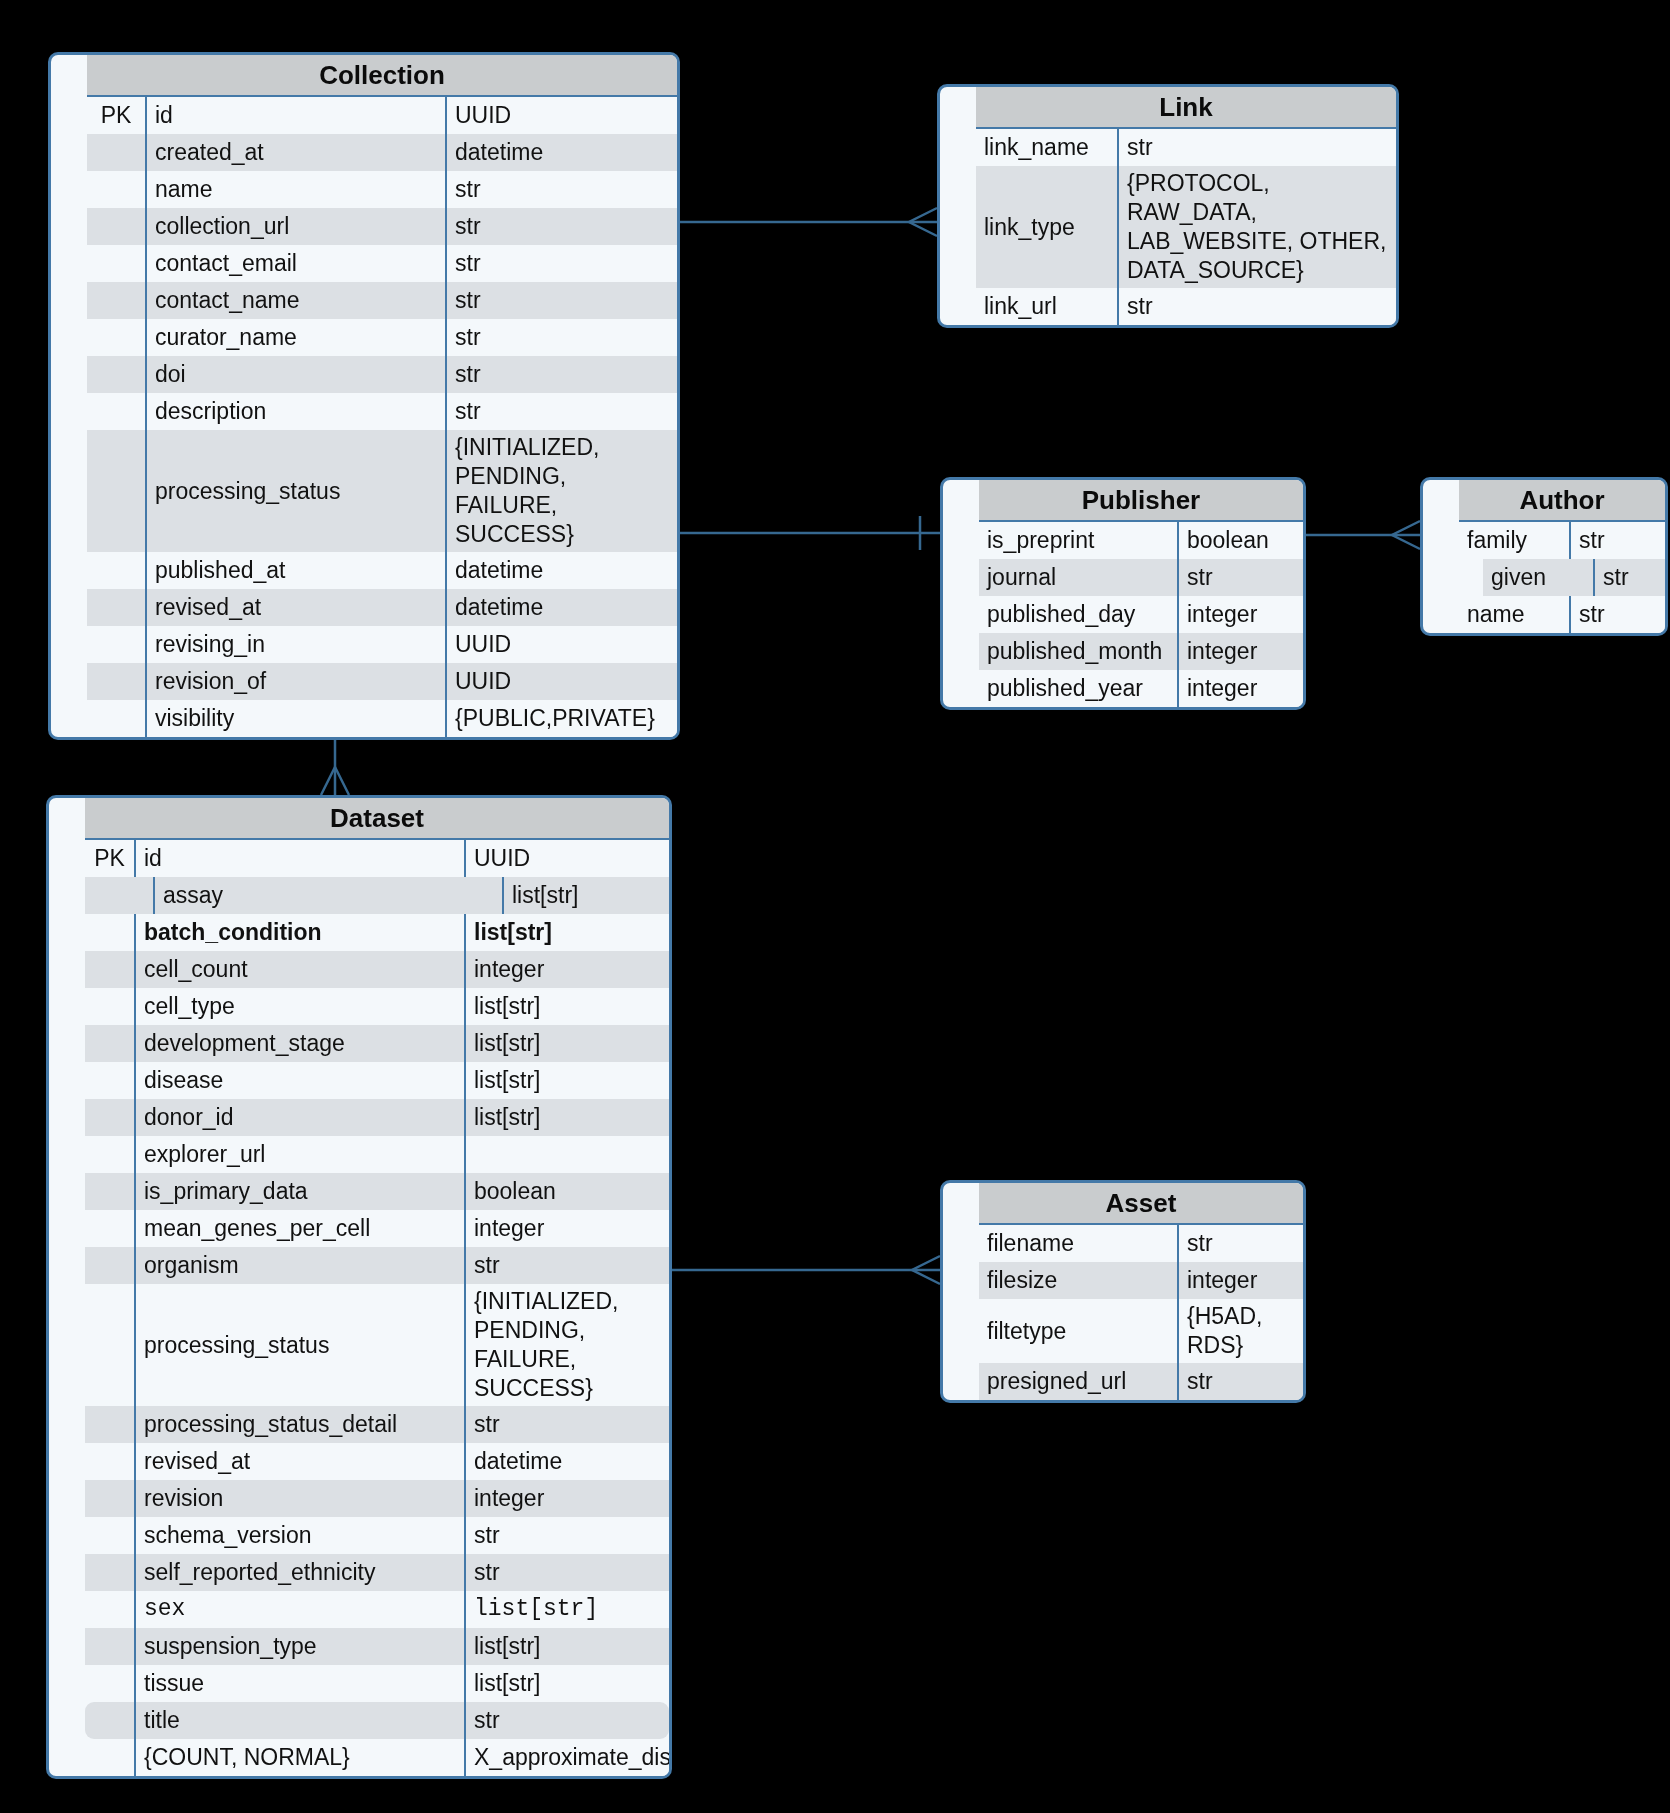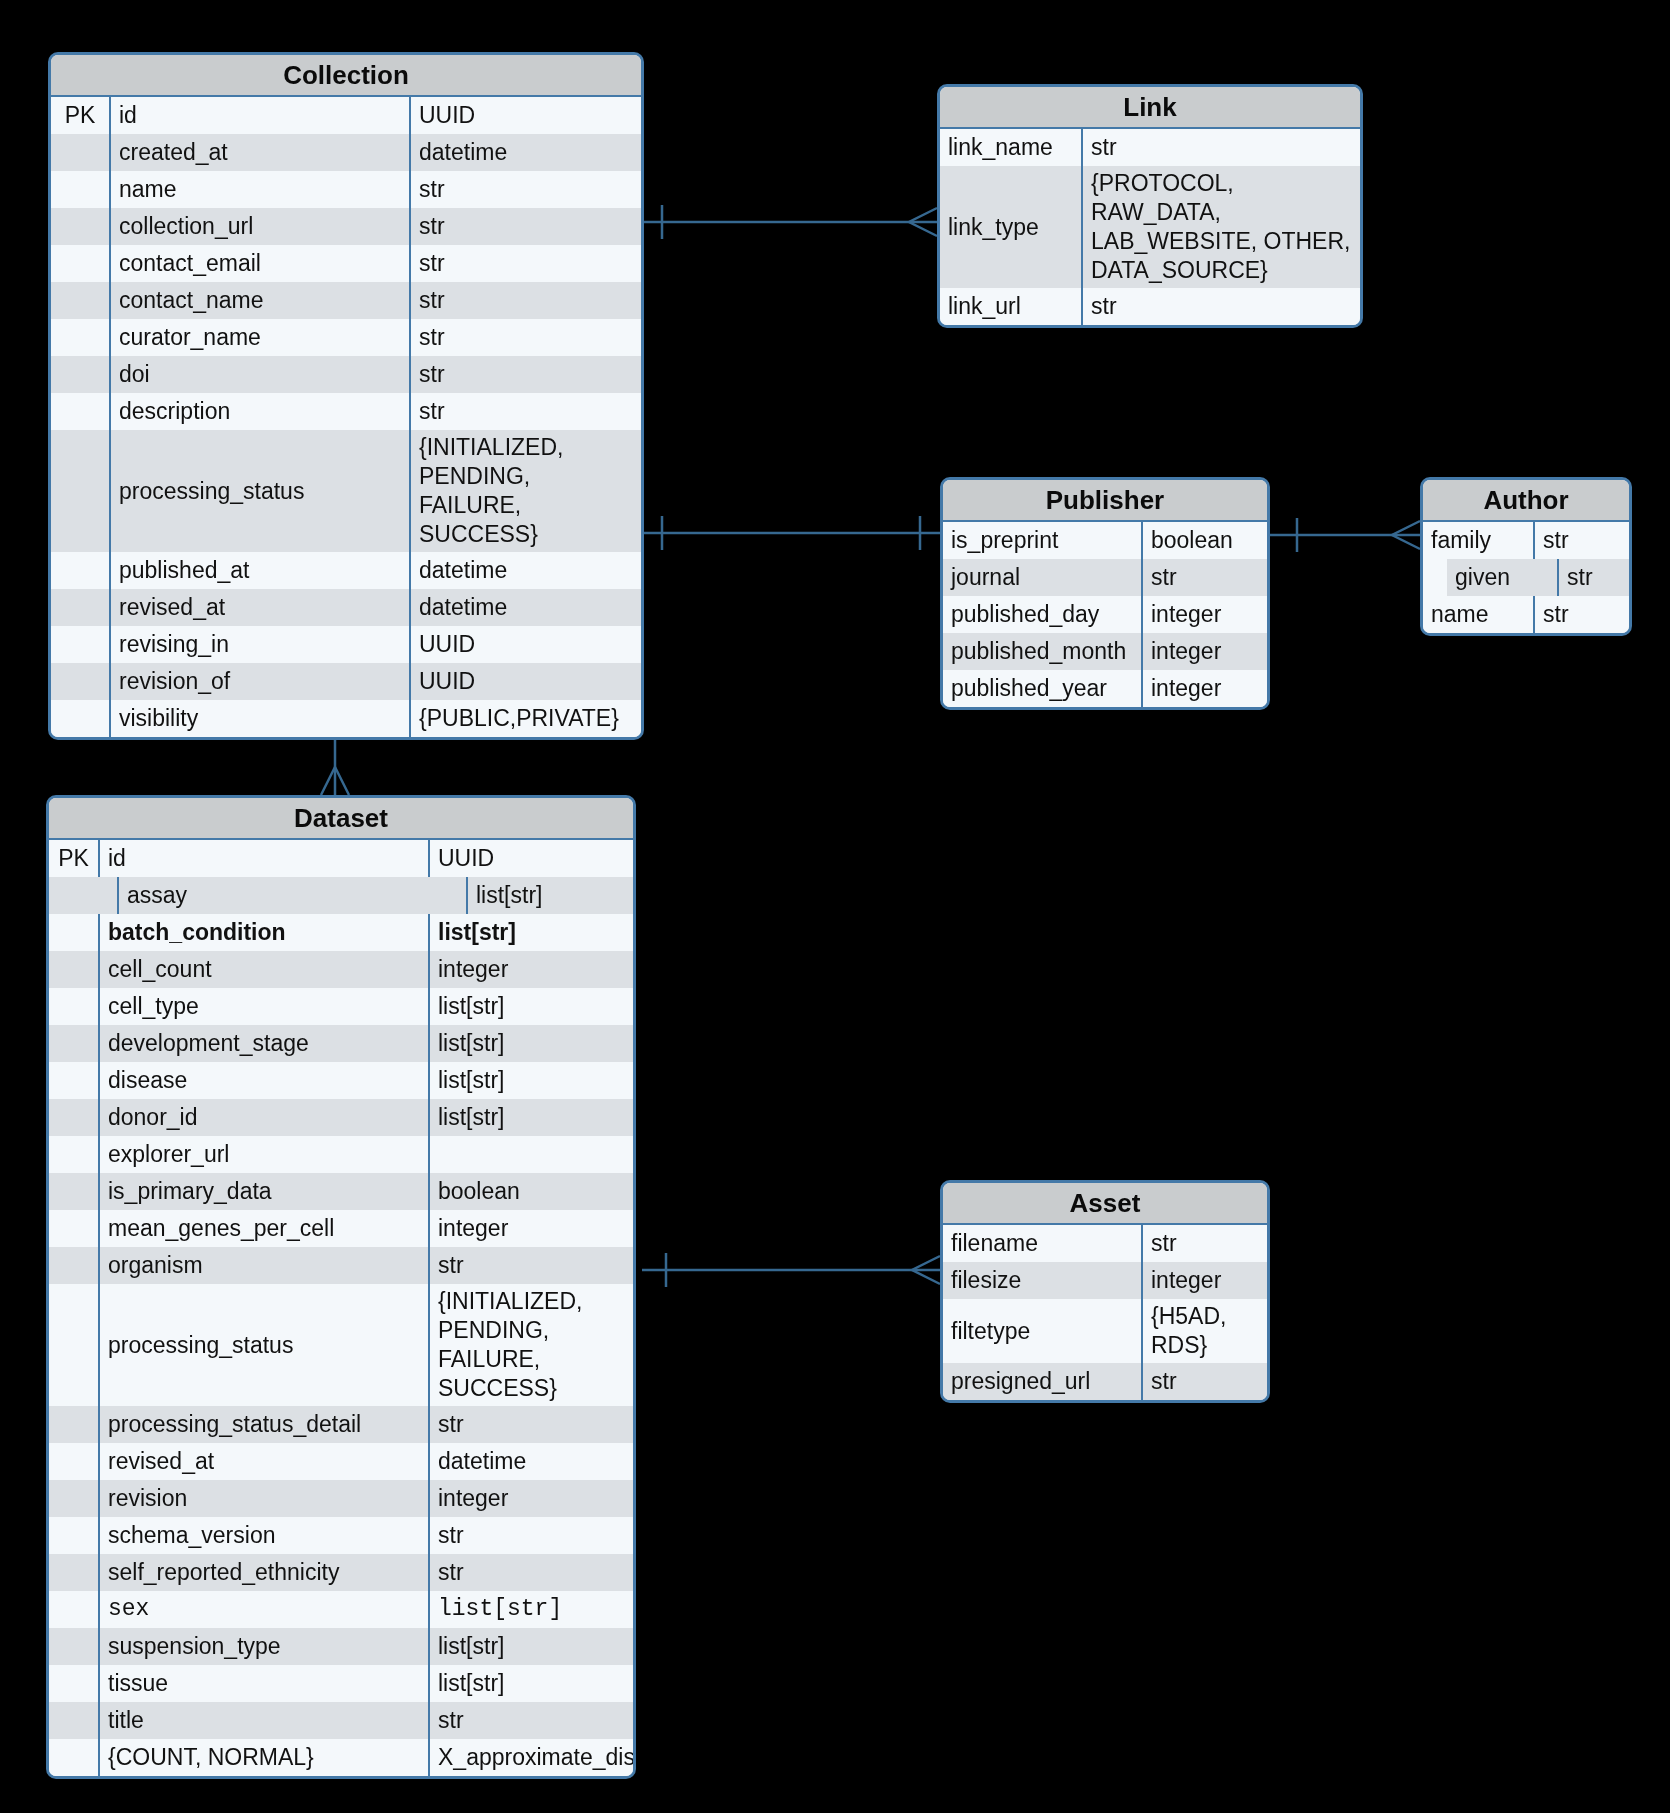--- a/index.html
+++ b/index.html
@@ -13,20 +13,21 @@
     overflow:hidden;
   }
   .rel-svg{position:absolute;left:0;top:0;width:1670px;height:1813px;}
   .entity{
     position:absolute;
     border:3px solid #4479A8;
     border-radius:10px;
     overflow:hidden;
     background:#F4F8FB;
     box-sizing:content-box;
+    padding-left:36px;
   }
   .entity-title{
     height:40px;
     background:#C9CCCE;
     border-bottom:2px solid #4479A8;
     display:flex;
     align-items:center;
     justify-content:center;
     font-weight:bold;
     font-size:26px;
@@ -317,21 +318,21 @@
         <div class="row dark" style="grid-template-columns: 49px 330px 205px;">
           <div class="cell key"></div>
           <div class="cell bl">suspension_type</div>
           <div class="cell bl">list[str]</div>
         </div>
         <div class="row light" style="grid-template-columns: 49px 330px 205px;">
           <div class="cell key"></div>
           <div class="cell bl">tissue</div>
           <div class="cell bl">list[str]</div>
         </div>
-        <div class="row dark" style="grid-template-columns: 49px 330px 205px;">
+        <div class="row dark" style="grid-template-columns: 49px 330px 205px; border-radius: 9px;">
           <div class="cell key"></div>
           <div class="cell bl">title</div>
           <div class="cell bl">str</div>
         </div>
         <div class="row light" style="grid-template-columns: 49px 330px 205px;">
           <div class="cell key"></div>
           <div class="cell bl">{COUNT, NORMAL}</div>
           <div class="cell bl">X_approximate_distribution</div>
         </div>
       </div>

